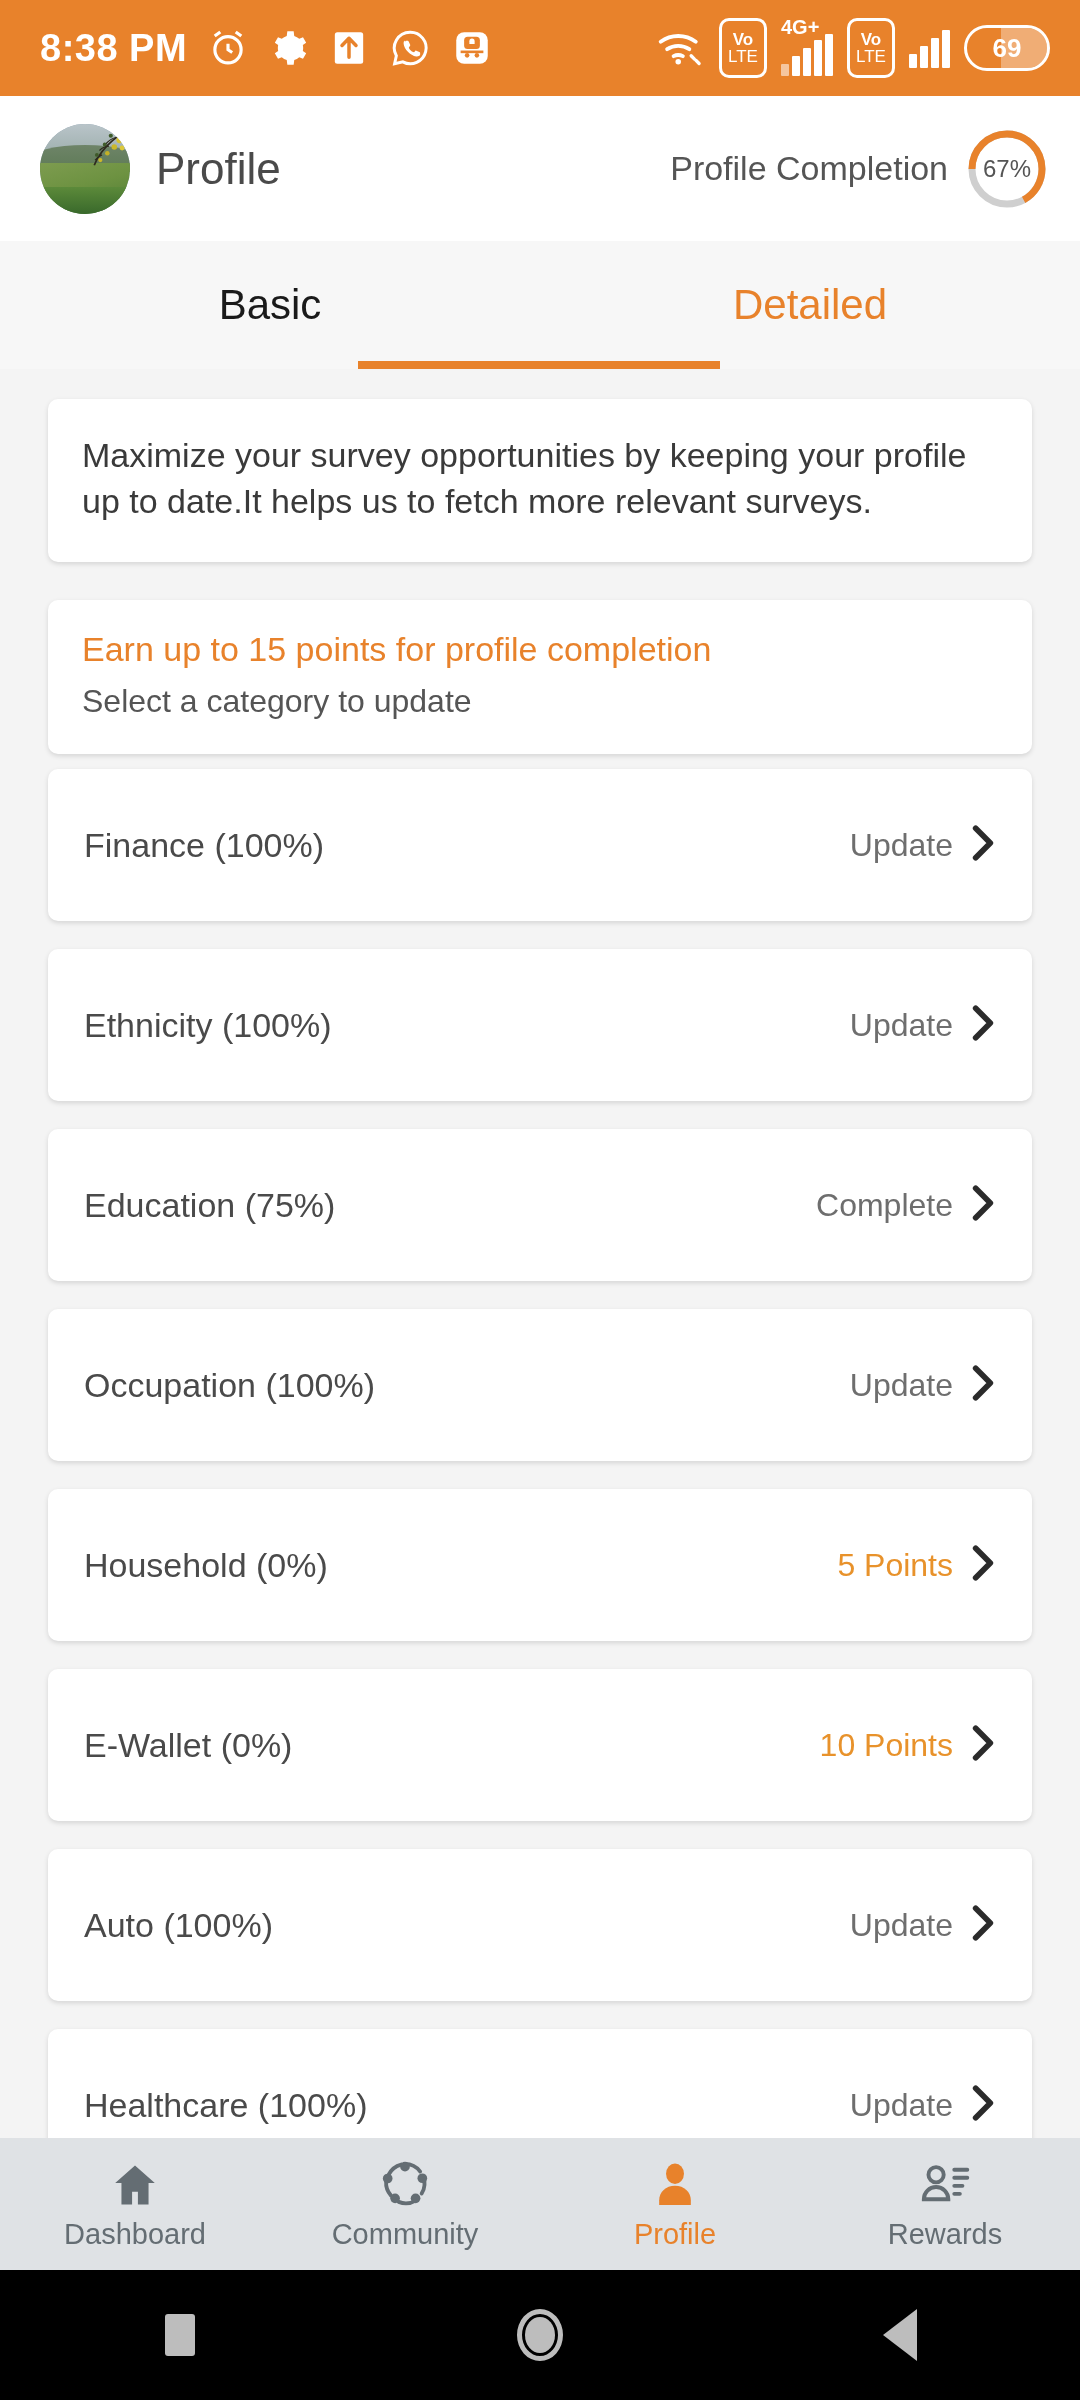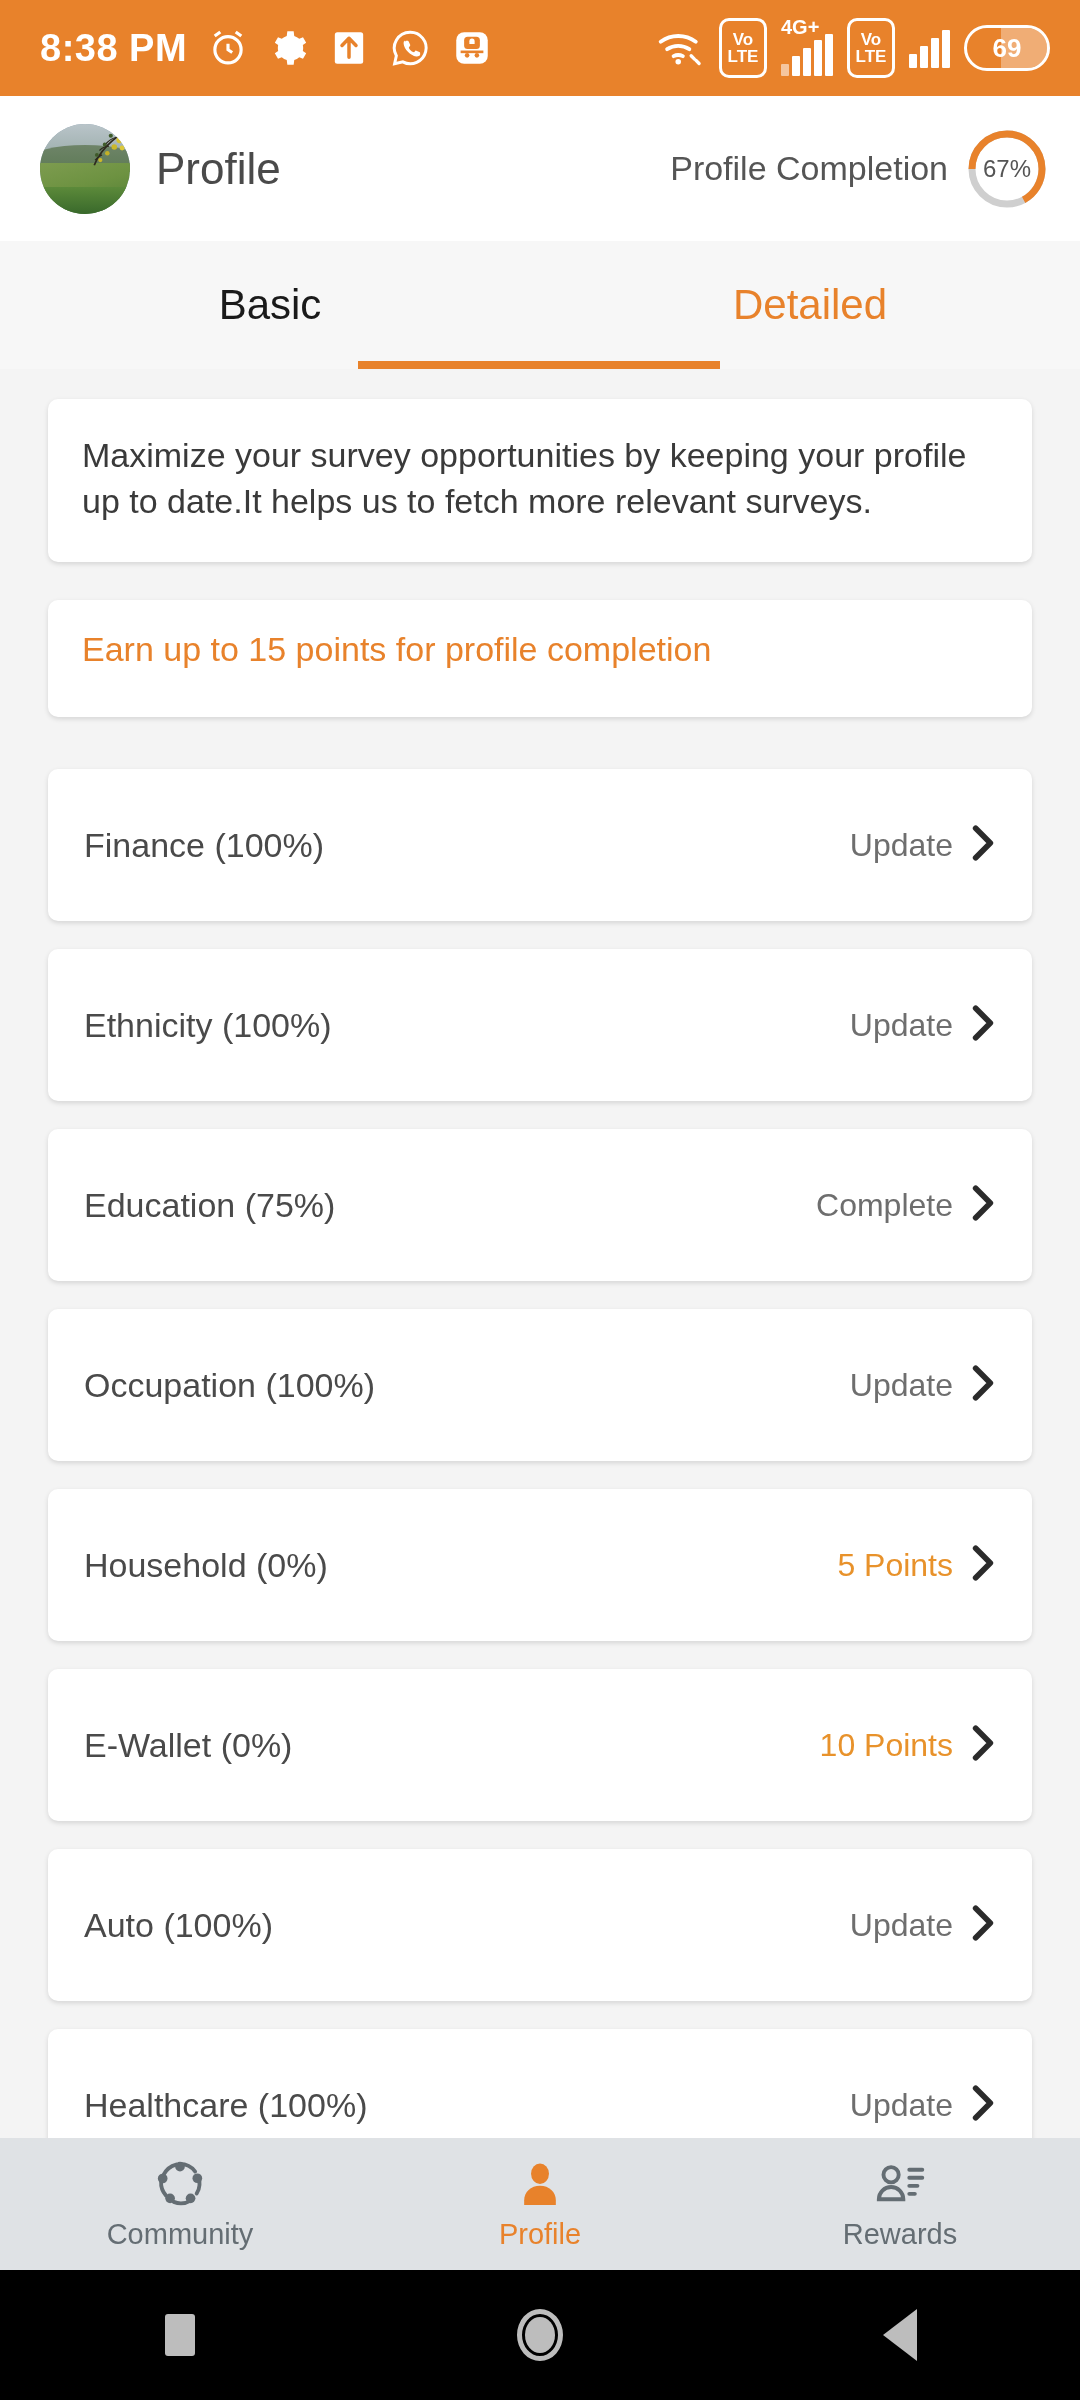--- a/index.html
+++ b/index.html
@@ -21,21 +21,21 @@
   .sb-time { font-size: 38px; font-weight: bold; letter-spacing: .5px; }
   .sb-right { display: flex; align-items: center; gap: 14px; }
   .sb-ico { display: flex; align-items: center; justify-content: center; }
   .volte {
     border: 3px solid #fff; border-radius: 10px;
     width: 48px; height: 60px;
     display: flex; flex-direction: column; align-items: center; justify-content: center;
     line-height: 1;
   }
   .volte b { font-size: 17px; font-weight: bold; }
-  .volte i { font-size: 17px; font-style: normal; font-weight: bold; }
+  .volte i { font-size: 17px; font-style: normal; font-weight: normal; }
   .gplus { font-size: 20px; font-weight: bold; position: absolute; top: -4px; left: 0; white-space: nowrap; }
   .sigwrap { position: relative; padding-top: 16px; }
   .bars { display: flex; align-items: flex-end; gap: 3px; height: 40px; }
   .bars span { width: 8px; background: #fff; border-radius: 1px; }
   .battery {
     width: 86px; height: 46px; border: 3px solid #fff; border-radius: 24px;
     display: flex; align-items: center; justify-content: center; position: relative;
     overflow: hidden;
   }
   .battery .fill { position: absolute; right: 0; top: 0; bottom: 0; width: 58%; background: rgba(255,255,255,.35); }
@@ -261,20 +261,21 @@
     <div class="tab active">Detailed</div>
     <div class="tab-underline"></div>
   </div>
 
   <div class="content">
     <div class="card info">
       <p>Maximize your survey opportunities by keeping your profile up to date.It helps us to fetch more relevant surveys.</p>
     </div>
     <div class="card earn">
       <div class="earn-title">Earn up to 15 points for profile completion</div>
+      <div class="earn-sub">Select a category to update</div>
     </div>
   </div>
 
   <div class="list-area">
     <div class="list-inner" id="category-list">
         <div class="card row-card">
           <div class="row-label">Finance (100%)</div>
           <div class="row-right">
             <div class="row-action">Update</div>
             <span class="chev"><svg width="30" height="44" viewBox="0 0 16 24" fill="none" stroke="#2b2b2b" stroke-width="3.1" stroke-linecap="round" stroke-linejoin="round">
@@ -342,20 +343,28 @@
             <div class="row-action">Update</div>
             <span class="chev"><svg width="30" height="44" viewBox="0 0 16 24" fill="none" stroke="#2b2b2b" stroke-width="3.1" stroke-linecap="round" stroke-linejoin="round">
                 <path d="M4 4l8 8-8 8"></path>
               </svg></span>
           </div>
         </div>
       </div>
   </div>
 
   <div class="bottomnav">
+    <div class="nav-item">
+      <span class="nav-ico">
+        <svg width="50" height="50" viewBox="0 0 24 24" fill="#646d73">
+          <path d="M12 2.6L2.5 11h3v10.4h5.1v-6.2h2.8v6.2h5.1V11h3z"></path>
+        </svg>
+      </span>
+      <span class="nav-lbl">Dashboard</span>
+    </div>
     <div class="nav-item">
       <span class="nav-ico">
         <svg width="54" height="54" viewBox="0 0 48 48" fill="none" stroke="#646d73" stroke-width="3.4" stroke-linecap="round">
           <path d="M24 7a17 17 0 0 1 13.5 6.8"></path>
           <path d="M40.2 18.4a17 17 0 0 1-1.4 15"></path>
           <path d="M33.4 39.6a17 17 0 0 1-15 1.2"></path>
           <path d="M11.6 35.2a17 17 0 0 1-4.4-12.6"></path>
           <path d="M9.6 16.4A17 17 0 0 1 20.6 7.6"></path>
           <circle cx="24" cy="9.5" r="4.3" fill="#646d73" stroke="none"></circle>
           <circle cx="39.4" cy="19.8" r="4.3" fill="#646d73" stroke="none"></circle>

